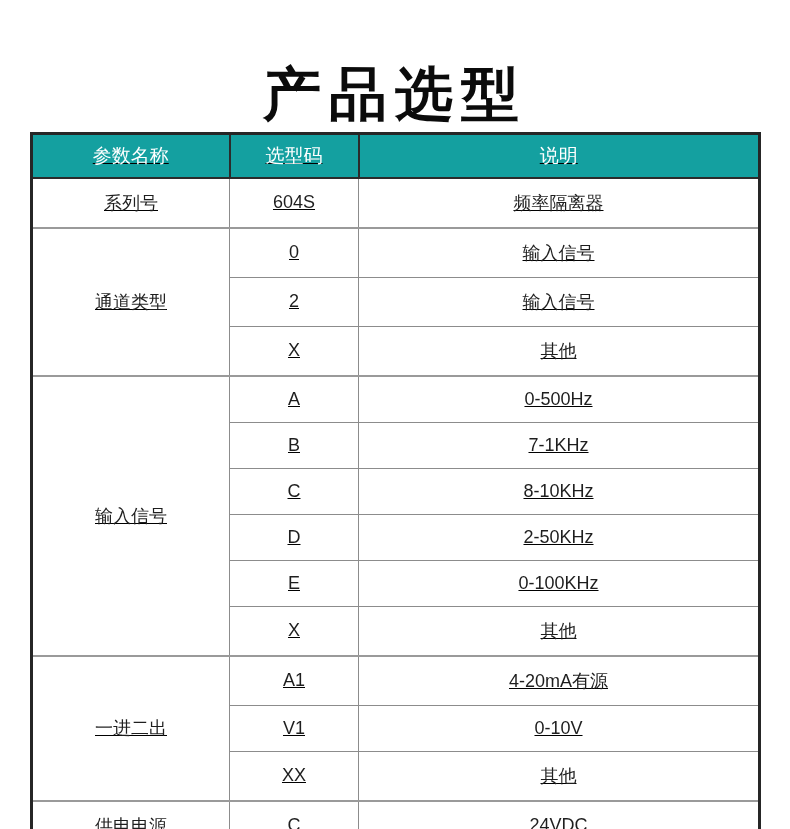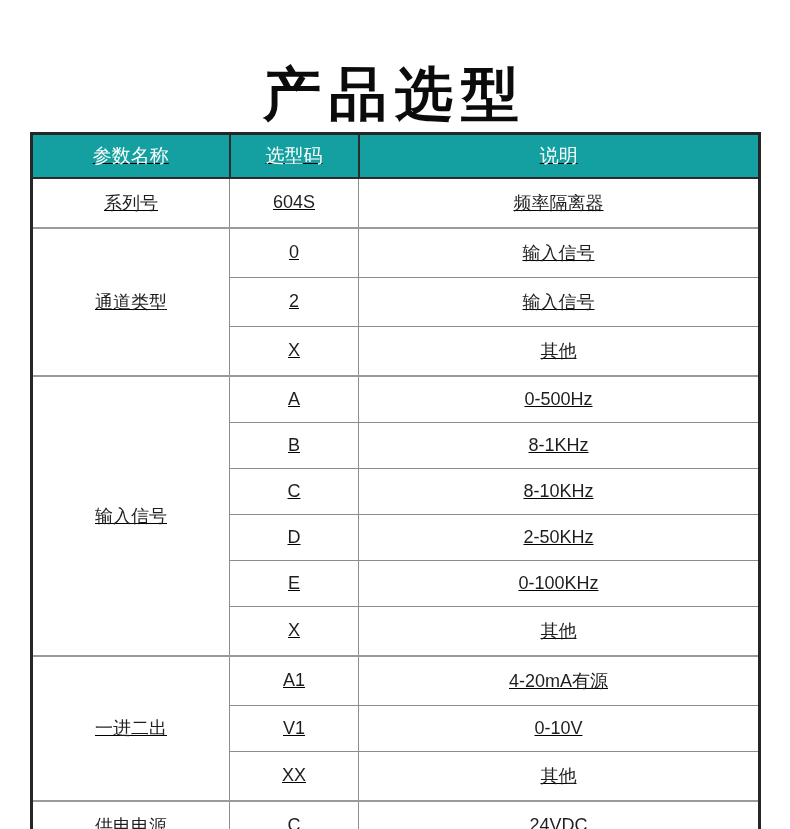--- a/index.html
+++ b/index.html
@@ -107,21 +107,21 @@
           <td>X</td>
           <td>其他</td>
         </tr>
         <tr class="group-start">
           <td rowspan="6">输入信号</td>
           <td>A</td>
           <td>0-500Hz</td>
         </tr>
         <tr>
           <td>B</td>
-          <td>8-1KHz</td>
+          <td>7-1KHz</td>
         </tr>
         <tr>
           <td>C</td>
           <td>8-10KHz</td>
         </tr>
         <tr>
           <td>D</td>
           <td>2-50KHz</td>
         </tr>
         <tr>

